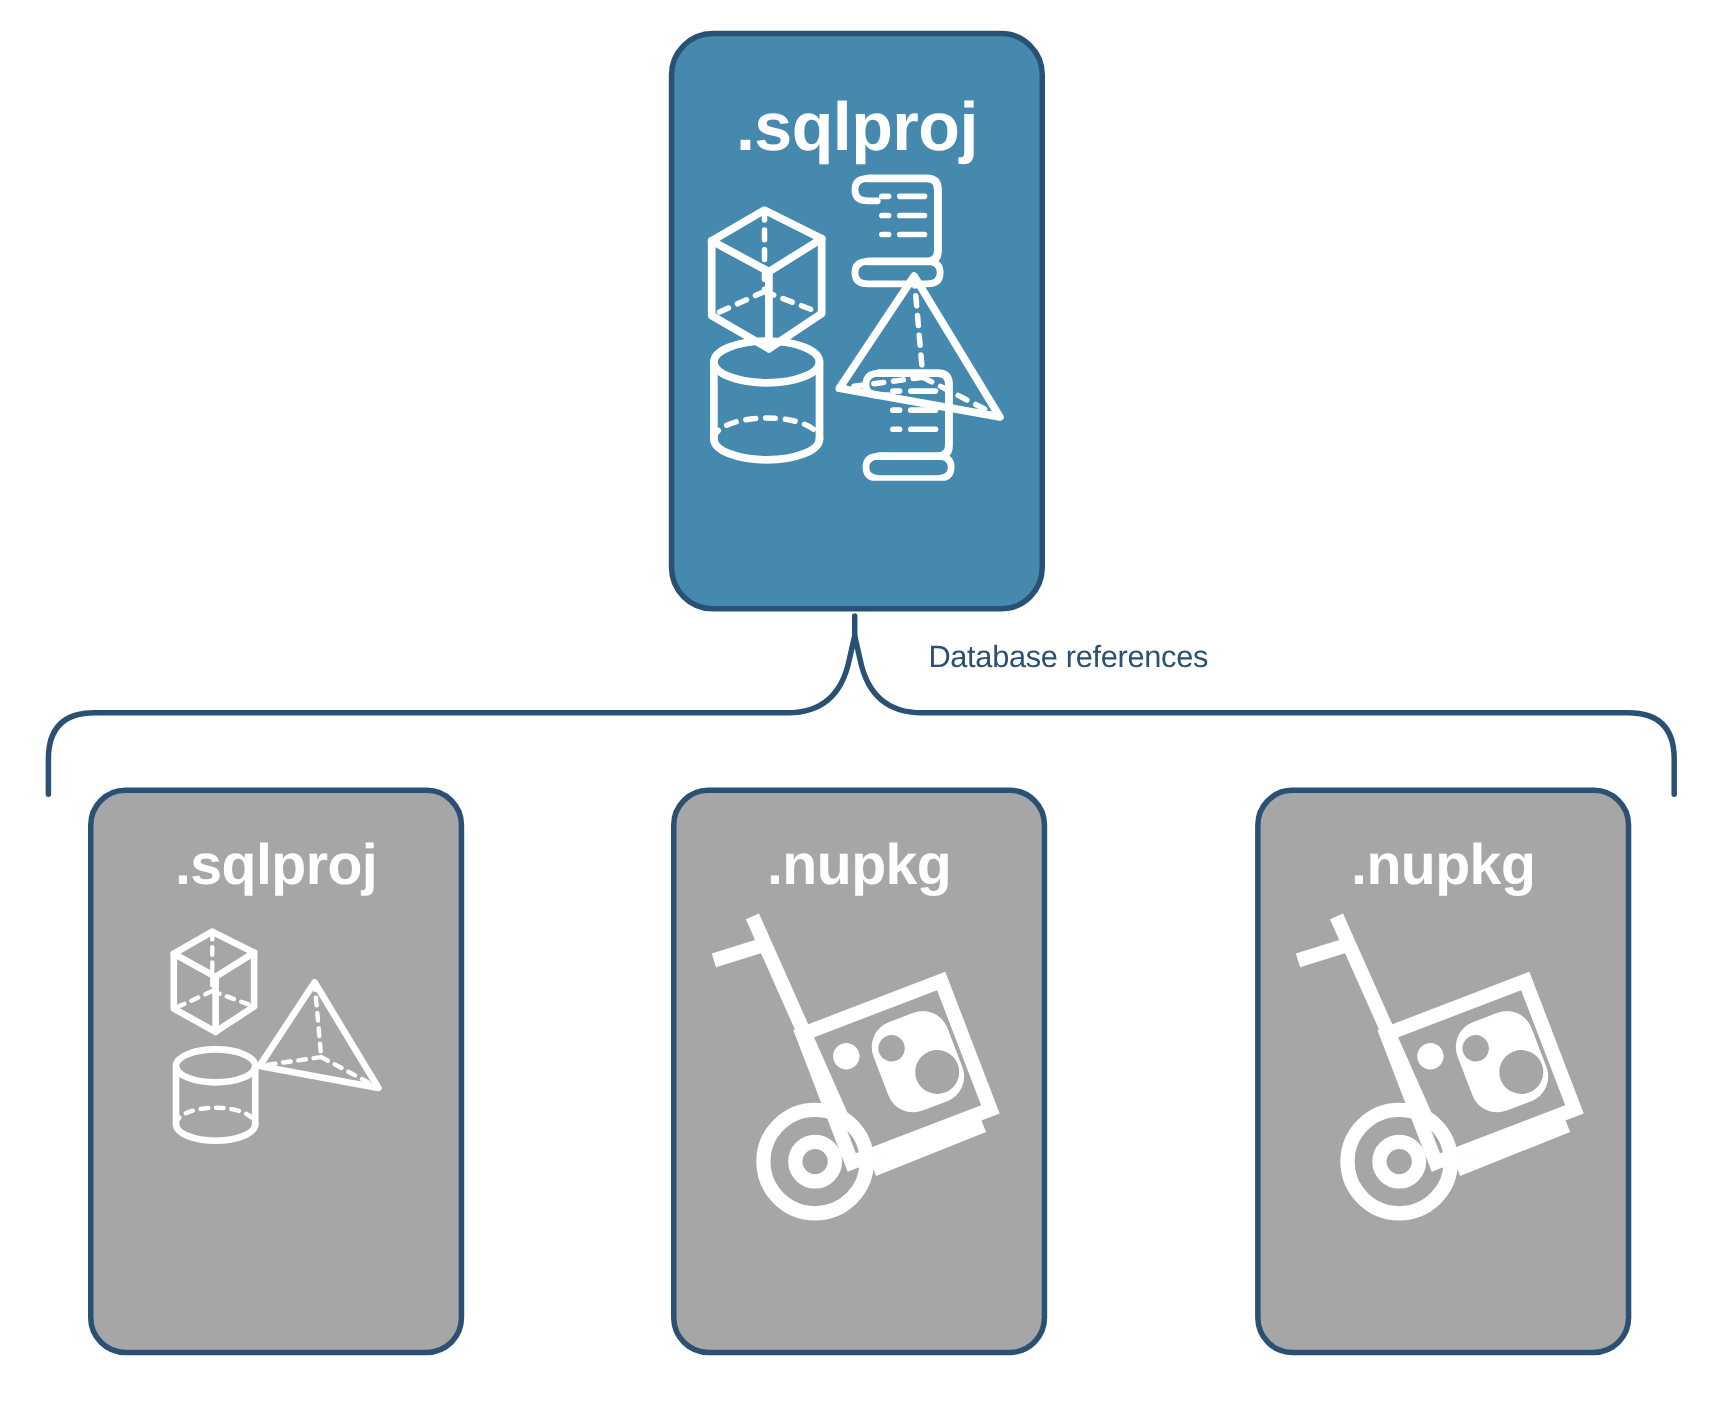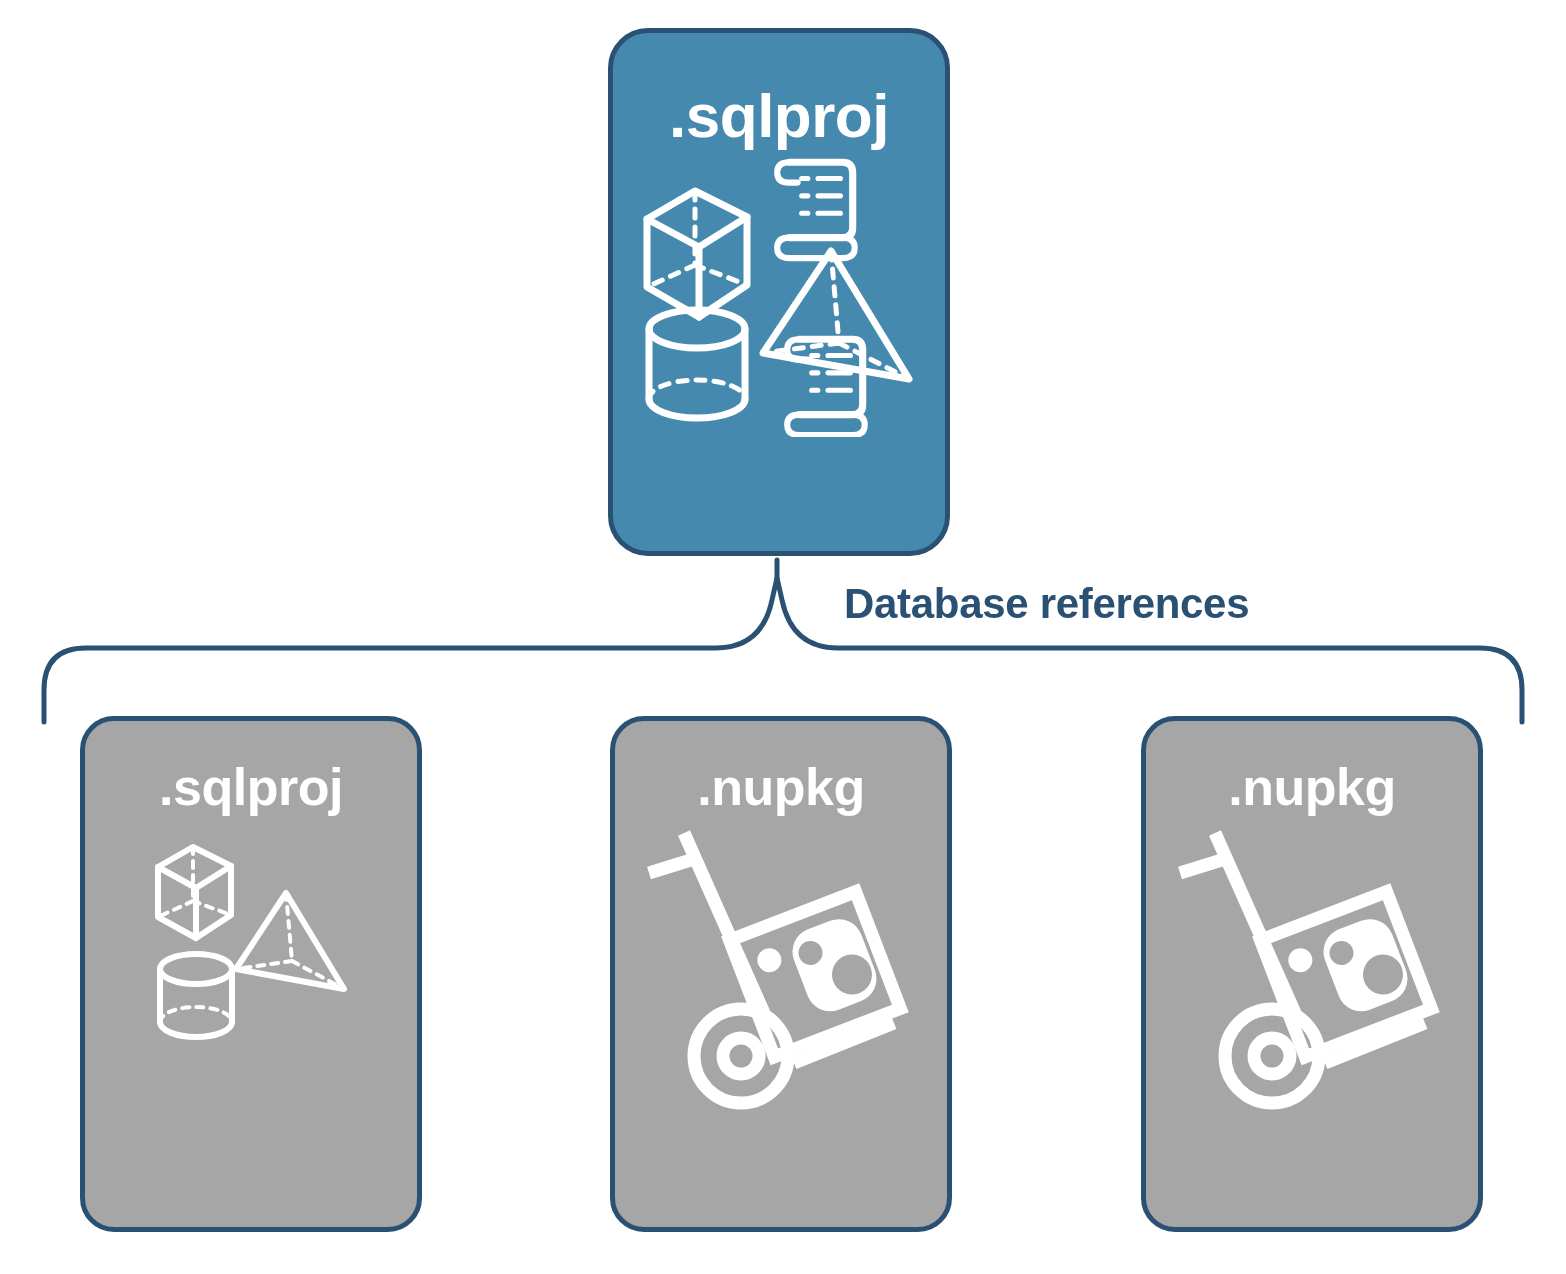--- a/index.html
+++ b/index.html
@@ -83,22 +83,22 @@
     width: 1566px;
     height: 1274px;
     pointer-events: none;
   }
 
   
   .caption {
     position: absolute;
     left: 844px;
     top: 583px;
-    font-size: 42px;
-    font-weight: bold;
+    font-size: 28px;
+    font-weight: normal;
     color: #2a5173;
     letter-spacing: -0.3px;
     white-space: nowrap;
     line-height: 1;
     user-select: none;
   }
 
   svg { display: block; }
 </style>
 </head>

